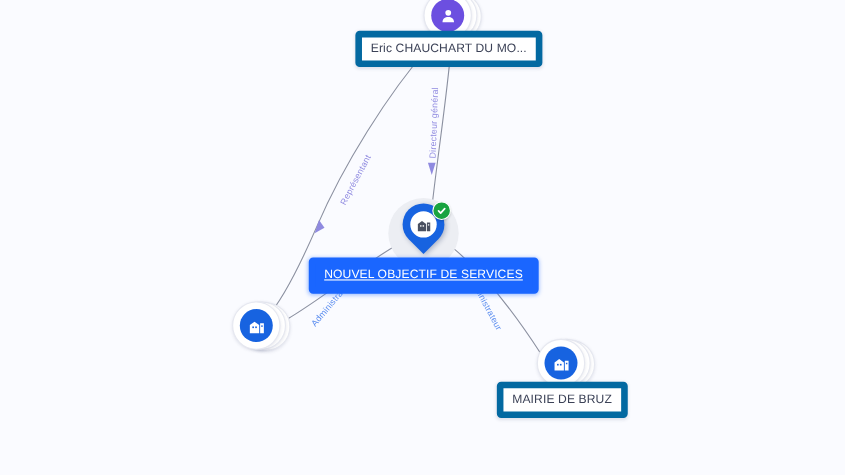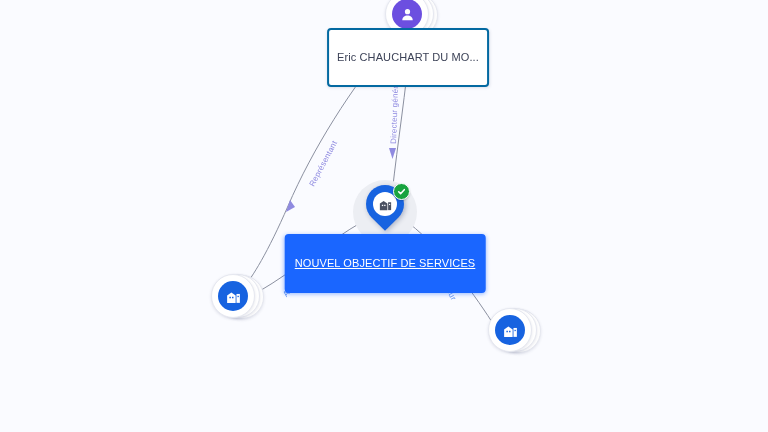--- a/index.html
+++ b/index.html
@@ -124,25 +124,25 @@
     box-shadow: 0 1px 2px rgba(0,0,0,0.2);
   }
 
   
   .node-label {
     position: absolute;
     transform: translate(-50%, 0);
     white-space: nowrap;
     font-size: 11px;
     line-height: 1;
-    padding: 22px 8px;
+    padding: 5px 8px;
     border-radius: 4px;
     background: #ffffff;
     color: #3c4257;
-    border: 2px solid #0369a1;
+    border: 6px solid #0369a1;
     box-shadow: 0 1px 3px rgba(40,50,90,0.13);
     letter-spacing: 0.1px;
   }
   .node-label.selected {
     background: #1a66ff;
     color: #ffffff;
     border-color: #1a66ff;
     font-weight: 400;
     box-shadow: 0 1px 4px rgba(26,102,255,0.45);
   }
@@ -267,14 +267,15 @@
             <path d="M3 21V10.5l6-4.2 6 4.2V21H3z"></path>
             <path d="M16.2 21V8.4h4.8V21h-4.8z"></path>
             <rect x="6.2" y="12.4" width="2.1" height="2.1" fill="#1763e0"></rect>
             <rect x="9.9" y="12.4" width="2.1" height="2.1" fill="#1763e0"></rect>
             <rect x="17.6" y="11" width="1.9" height="1.9" fill="#1763e0"></rect>
           </svg>
         </div>
       </div>
     </div>
   </div>
+  <div class="node-label" style="left:511px; top:347px;">MAIRIE DE BRUZ</div>
 
 </div>
 
 </body></html>

